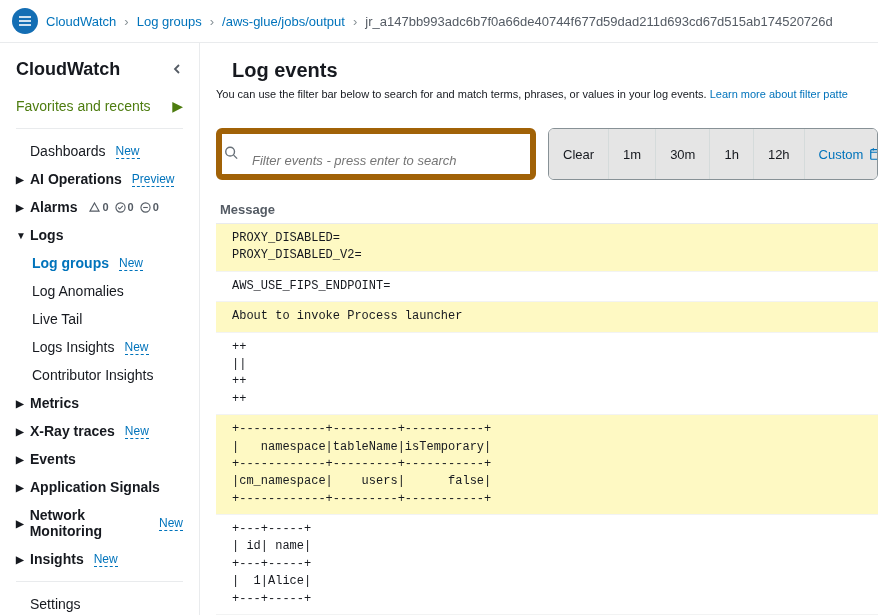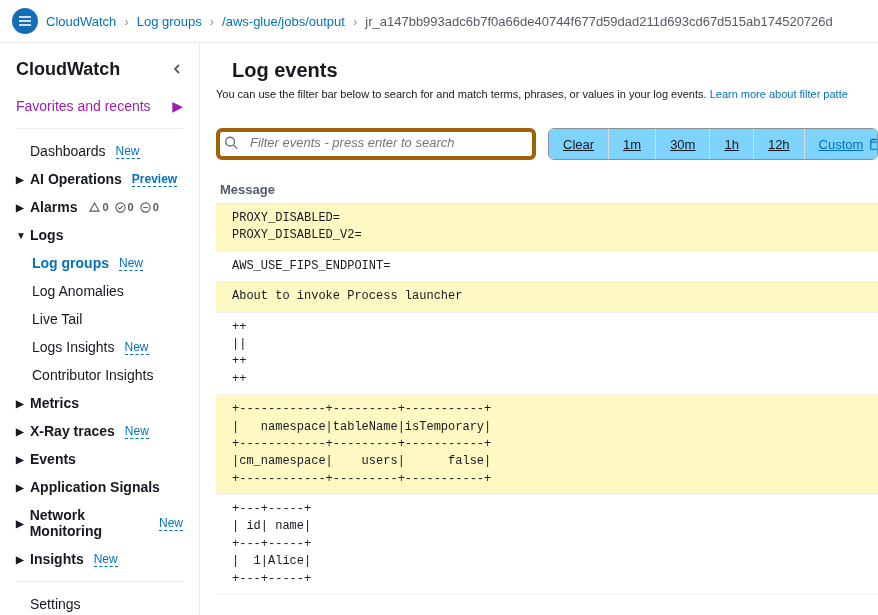--- a/index.html
+++ b/index.html
@@ -23,36 +23,36 @@
   .nav-row { display: flex; align-items: center; padding: 6px 16px; font-size: 14px; gap: 6px; cursor: pointer; }
   .nav-row.child { padding-left: 32px; font-weight: 400; color: #16191f; }
   .nav-row.child.active { color: #0073bb; font-weight: 700; }
   .nav-row.top { font-weight: 700; }
   .nav-row .caret { width: 8px; font-size: 10px; color: #16191f; }
   .nav-row.expanded .caret::before { content: "▼"; }
   .nav-row.collapsed .caret::before { content: "▶"; }
   .nav-row.active-top { font-weight: 700; }
   .nav-sep { height: 1px; background: #e9ebed; margin: 8px 16px; }
   .badge-new { color: #0073bb; font-size: 12px; border-bottom: 1px dashed #0073bb; font-weight: 400; margin-left: 4px; }
-  .badge-preview { color: #0073bb; font-size: 12px; border-bottom: 1px dashed #0073bb; font-weight: 700; margin-left: 4px; }
-  .fav-row { display: flex; justify-content: space-between; align-items: center; padding: 6px 16px; color: #a21caf; }
+  .badge-preview { color: #0073bb; font-size: 12px; border-bottom: 1px dashed #0073bb; font-weight: 400; margin-left: 4px; }
+  .fav-row { display: flex; justify-content: space-between; align-items: center; padding: 6px 16px; color: #4d7c0f; }
   .alarm-icons { display: inline-flex; gap: 6px; align-items: center; margin-left: 6px; font-size: 11px; color: #545b64; }
   .alarm-icons span { display: inline-flex; align-items: center; gap: 2px; }
 
   
   .main { flex: 1; padding: 16px 0 16px 16px; overflow: auto; }
   .main h1 { font-size: 20px; font-weight: 700; margin-bottom: 6px; margin-left: 16px; }
   .subtitle { font-size: 11px; color: #16191f; margin-bottom: 28px; }
 
   .controls { display: flex; gap: 12px; margin-bottom: 16px; }
   .search-wrap { position: relative; flex: 0 0 320px; }
-  .search-wrap input { width: 100%; padding: 3px 10px 6px 30px; border: 4px solid #a16207; border-radius: 6px; font-size: 13px; font-style: italic; color: #7f1d1d; }
+  .search-wrap input { width: 100%; padding: 19px 10px 6px 30px; border: 6px solid #a16207; border-radius: 6px; font-size: 13px; font-style: italic; color: #7f1d1d; }
   .search-wrap .search-icon { position: absolute; left: 8px; top: 50%; transform: translateY(-50%); color: #687078; }
   .time-group { display: flex; border: 1px solid #879196; border-radius: 6px; overflow: hidden; font-size: 13px; align-items: stretch; }
-  .time-group button { background: #7dd3fc; border: none; border-right: 1px solid #d5dbdb; padding: 6px 14px; cursor: pointer; font-size: 13px; color: #16191f; text-decoration: underline; }
+  .time-group button { background: #e5e5e5; border: none; border-right: 1px solid #d5dbdb; padding: 6px 14px; cursor: pointer; font-size: 13px; color: #16191f; }
   .time-group button:last-child { border-right: none; }
   .time-group button.custom { color: #0073bb; display: flex; align-items: center; gap: 6px; }
 
   .msg-header { font-weight: 700; font-size: 13px; color: #545b64; padding: 6px 4px; border-bottom: 1px solid #e9ebed; }
   .log-list { font-size: 13px; }
   .log-row { padding: 6px 16px; border-bottom: 1px solid #f2f3f3; }
   .log-row.status { font-style: normal; }
   .log-row.shaded { background: #fef9c3; }
   .log-row pre { font-family: Monaco, "Courier New", monospace; font-size: 12px; white-space: pre; line-height: 1.45; }
   .retry-link, .resume-link { color: #0073bb; font-style: italic; }

